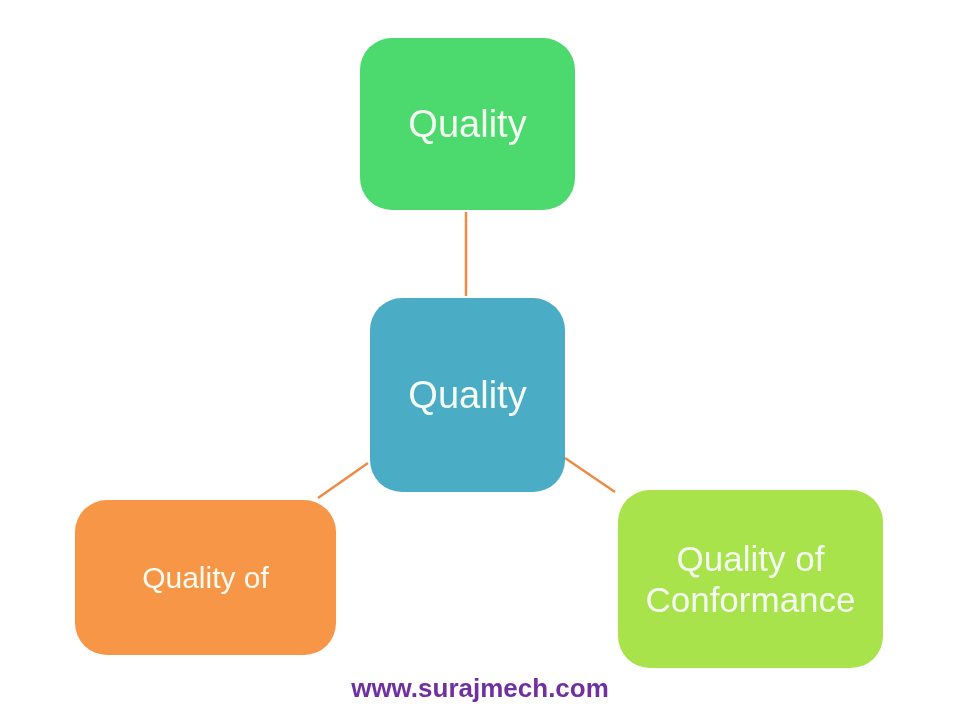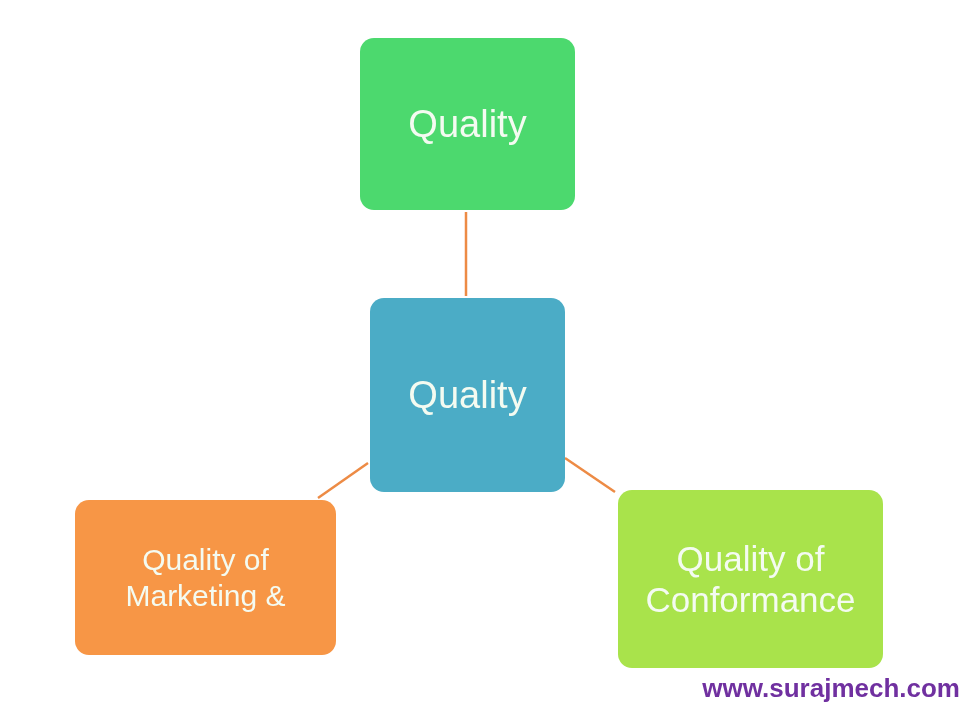--- a/index.html
+++ b/index.html
@@ -1,26 +1,26 @@
 <!DOCTYPE html>
 <html><head>
 <meta charset="utf-8">
 <style>
   html, body { margin: 0; padding: 0; background: #ffffff; }
   body { width: 960px; height: 720px; position: relative; overflow: hidden;
          font-family: "Liberation Sans", "DejaVu Sans", sans-serif; }
   .connectors { position: absolute; left: 0; top: 0; width: 960px; height: 720px; }
-  .node { position: absolute; border-radius: 14px; display: flex; align-items: center;
+  .node { position: absolute; border-radius: 32px; display: flex; align-items: center;
           justify-content: center; text-align: center; color: #f4fbf1; box-sizing: border-box; }
   .node span { display: block; line-height: 1.18; }
   #node-design { left: 360px; top: 38px; width: 215px; height: 172px; font-size: 38px; }
   #node-center { left: 370px; top: 298px; width: 195px; height: 194px; font-size: 38px; }
   #node-marketing { left: 75px; top: 500px; width: 261px; height: 155px; font-size: 30px; line-height: 1.3; }
   #node-conformance { left: 618px; top: 490px; width: 265px; height: 178px; font-size: 35px; }
-  .footer { position: absolute; left: 0; width: 960px; top: 673px; text-align: right;
+  .footer { position: absolute; left: 0; width: 960px; top: 673px; text-align: center;
             font-size: 26px; font-weight: bold; color: #7030a0; }
 </style>
 </head>
 <body>
 
 <svg class="connectors" viewBox="0 0 960 720">
   <line x1="466" y1="212" x2="466" y2="296" stroke="#ed8b45" stroke-width="2.5"></line>
   <line x1="368" y1="463" x2="318" y2="498" stroke="#ed8b45" stroke-width="2.5"></line>
   <line x1="565" y1="458" x2="615" y2="492" stroke="#ed8b45" stroke-width="2.5"></line>
 </svg>
@@ -31,21 +31,20 @@
   </div>
 </div>
 
 <div class="node" id="node-center" style="background:#4bacc6;">
   <span>Quality</span>
 </div>
 
 <div class="node" id="node-marketing" style="background:#f79646;">
   <div>
     <span>Quality of</span>
-    <span>Marketing &amp;</span>
   </div>
 </div>
 
 <div class="node" id="node-conformance" style="background:#a9e34b;">
   <div>
     <span>Quality of</span>
     <span>Conformance</span>
   </div>
 </div>
 

